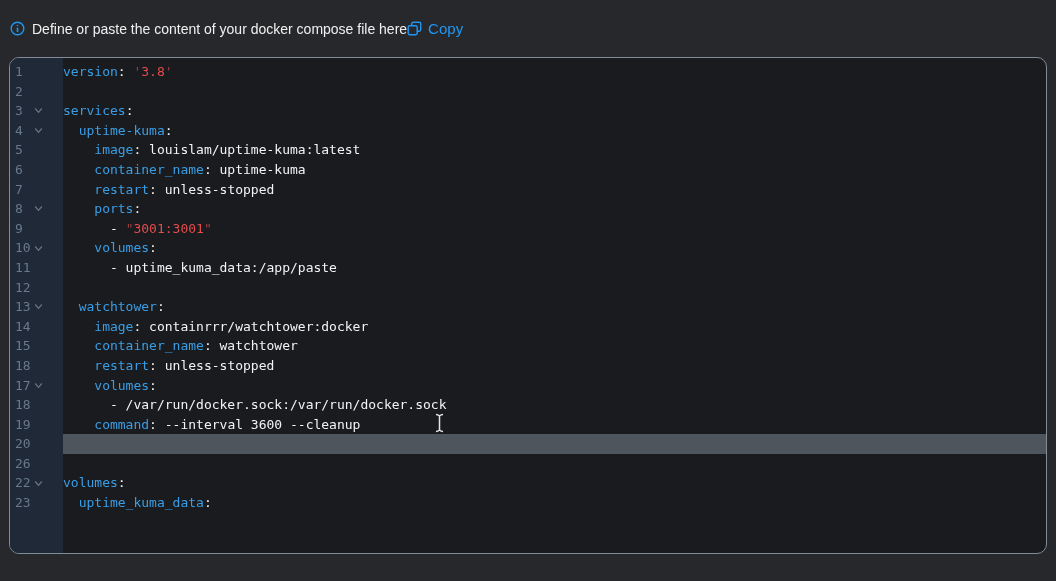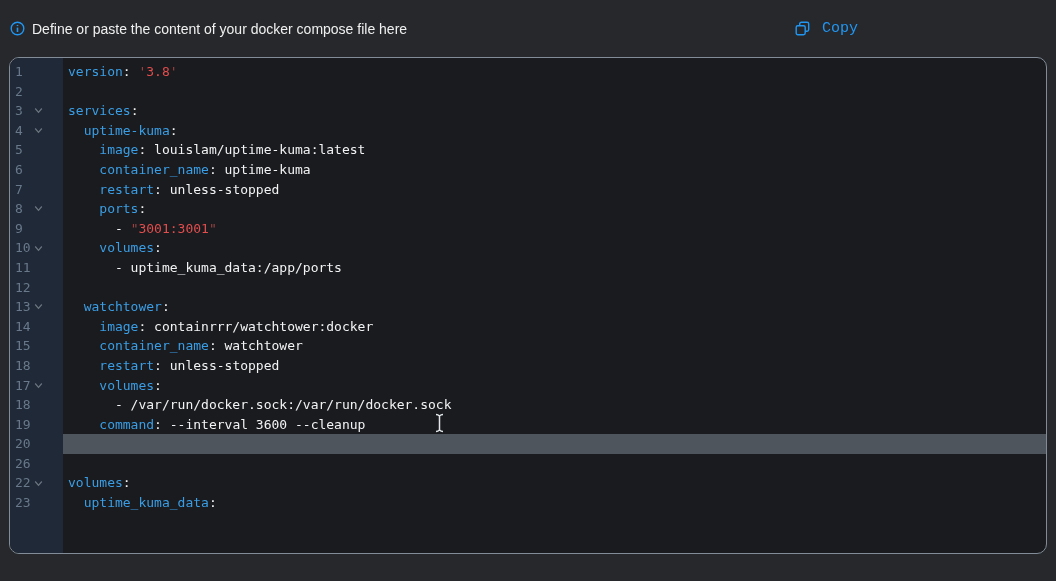--- a/index.html
+++ b/index.html
@@ -21,30 +21,30 @@
   body{
     width:1056px;height:581px;
     background:var(--page-bg);
     position:relative;
     overflow:hidden;
     font-family:"Liberation Sans", sans-serif;
   }
   
   .header{
     position:absolute;left:0;top:0;width:884px;height:57px;
-    display:flex;align-items:center;justify-content:space-between;
+    display:flex;align-items:center;
     box-sizing:border-box;padding:0 26px 0 10px;
   }
   .header-left{display:flex;align-items:center;gap:7px;}
   .header-left .txt{color:var(--header-text);font-size:14px;}
   .copy-btn{
-    display:flex;align-items:center;gap:12px;
+    display:flex;align-items:center;gap:6px;
     color:var(--accent);font-size:15px;font-weight:500;
     cursor:pointer;background:none;border:none;padding:0;
-    font-family:Liberation Mono, monospace;
+    font-family:Liberation Sans, sans-serif;
   }
   
   .editor{
     position:absolute;left:9px;top:57px;width:1038px;height:497px;
     background:var(--editor-bg);
     border:1px solid var(--border);
     border-radius:10px;
     box-sizing:border-box;
     overflow:hidden;
   }
@@ -60,21 +60,21 @@
   .line{display:flex;height:19.6px;line-height:19.6px;}
   .ln{
     flex:none;width:53px;box-sizing:border-box;padding-left:5px;
     color:var(--line-number);position:relative;
   }
   .fold{
     position:absolute;left:24px;top:0;height:19.6px;
     display:flex;align-items:center;cursor:pointer;
   }
   .code{
-    flex:1;white-space:pre;color:var(--plain);padding-left:5px;
+    flex:1;white-space:pre;color:var(--plain);
   }
   .line.active .code{background:var(--active-line-bg);}
   .tk-k{color:var(--key);}
   .tk-p{color:var(--plain);}
   .tk-s{color:var(--string);}
   .tk-q{color:var(--quote);}
   
   .mouse-cursor{position:absolute;left:434px;top:413px;z-index:10;pointer-events:none;}
 </style>
 </head>
@@ -156,21 +156,21 @@
       <div class="line">
         <div class="ln"><span>10</span><span class="fold">
             <svg width="9" height="7" viewBox="0 0 9 7">
               <path d="M1.2 1.5 L4.5 5.3 L7.8 1.5" fill="none" stroke="#6b7681" stroke-width="1.2"></path>
             </svg>
           </span></div>
         <div class="code"><span class="tk-p">    </span><span class="tk-k">volumes</span><span class="tk-p">:</span></div>
       </div>
       <div class="line">
         <div class="ln"><span>11</span></div>
-        <div class="code"><span class="tk-p">      - uptime_kuma_data:/app/ports</span></div>
+        <div class="code"><span class="tk-p">      - uptime_kuma_data:/app/paste</span></div>
       </div>
       <div class="line">
         <div class="ln"><span>12</span></div>
         <div class="code"></div>
       </div>
       <div class="line">
         <div class="ln"><span>13</span><span class="fold">
             <svg width="9" height="7" viewBox="0 0 9 7">
               <path d="M1.2 1.5 L4.5 5.3 L7.8 1.5" fill="none" stroke="#6b7681" stroke-width="1.2"></path>
             </svg>

